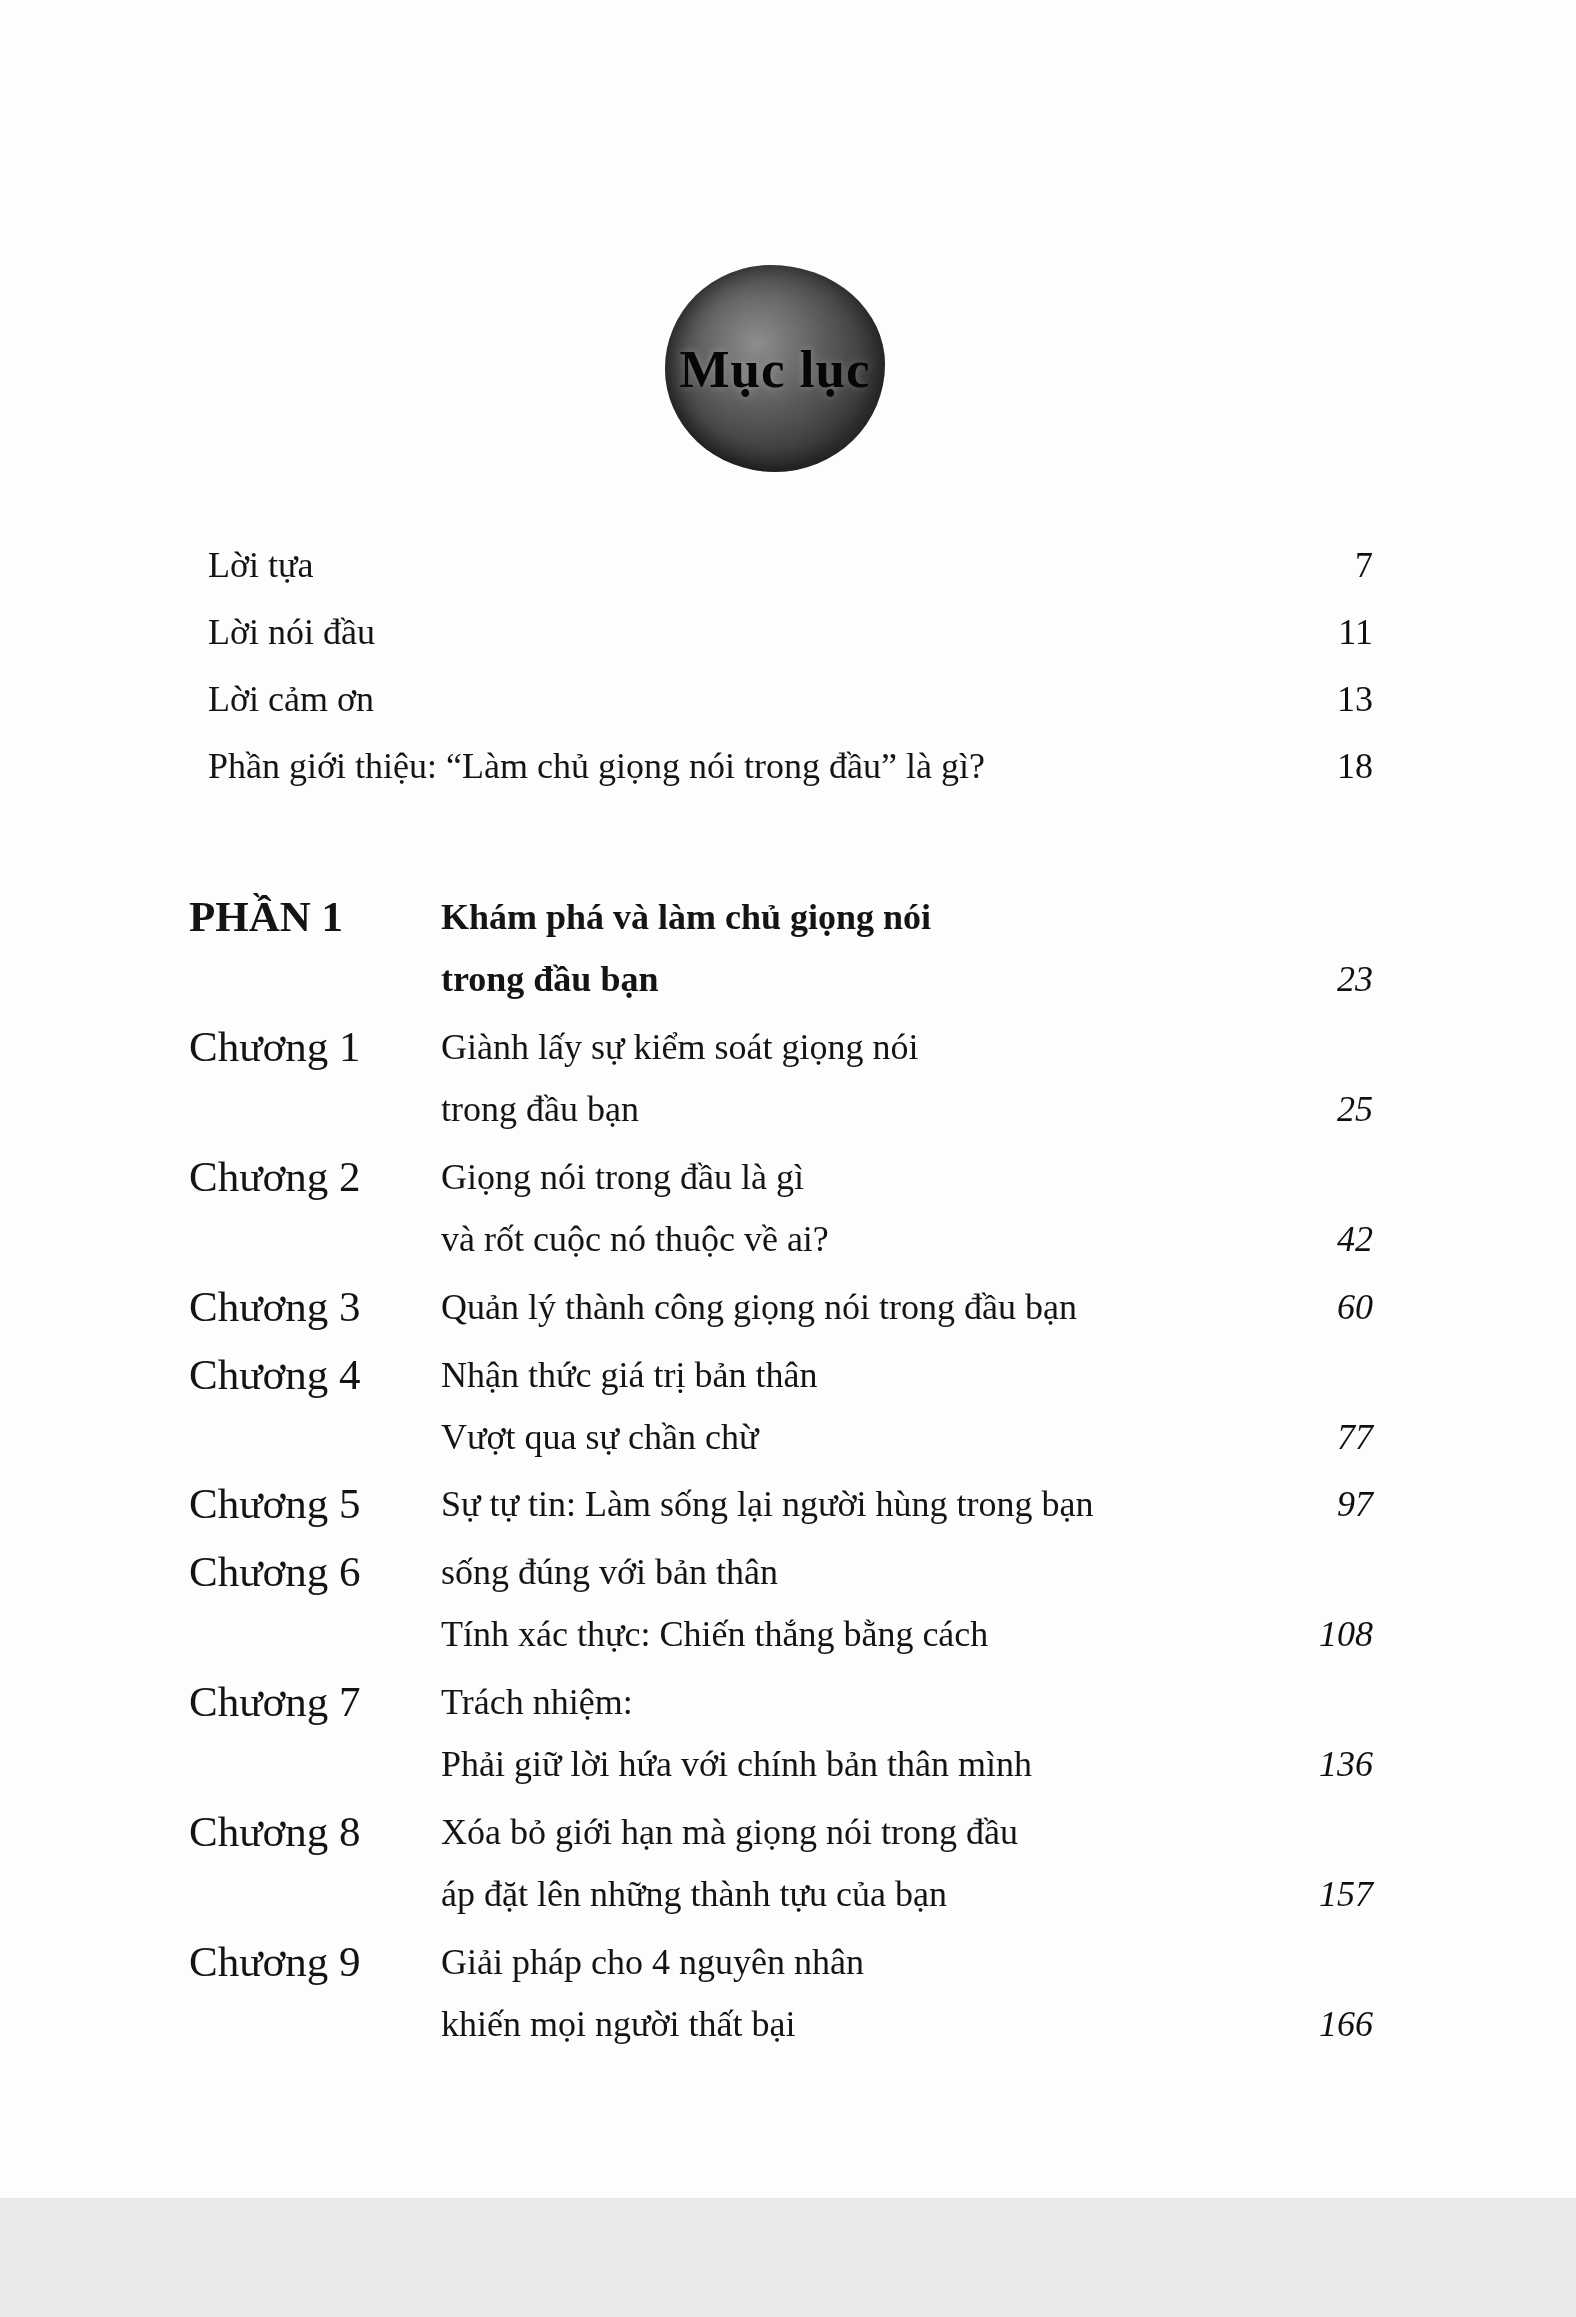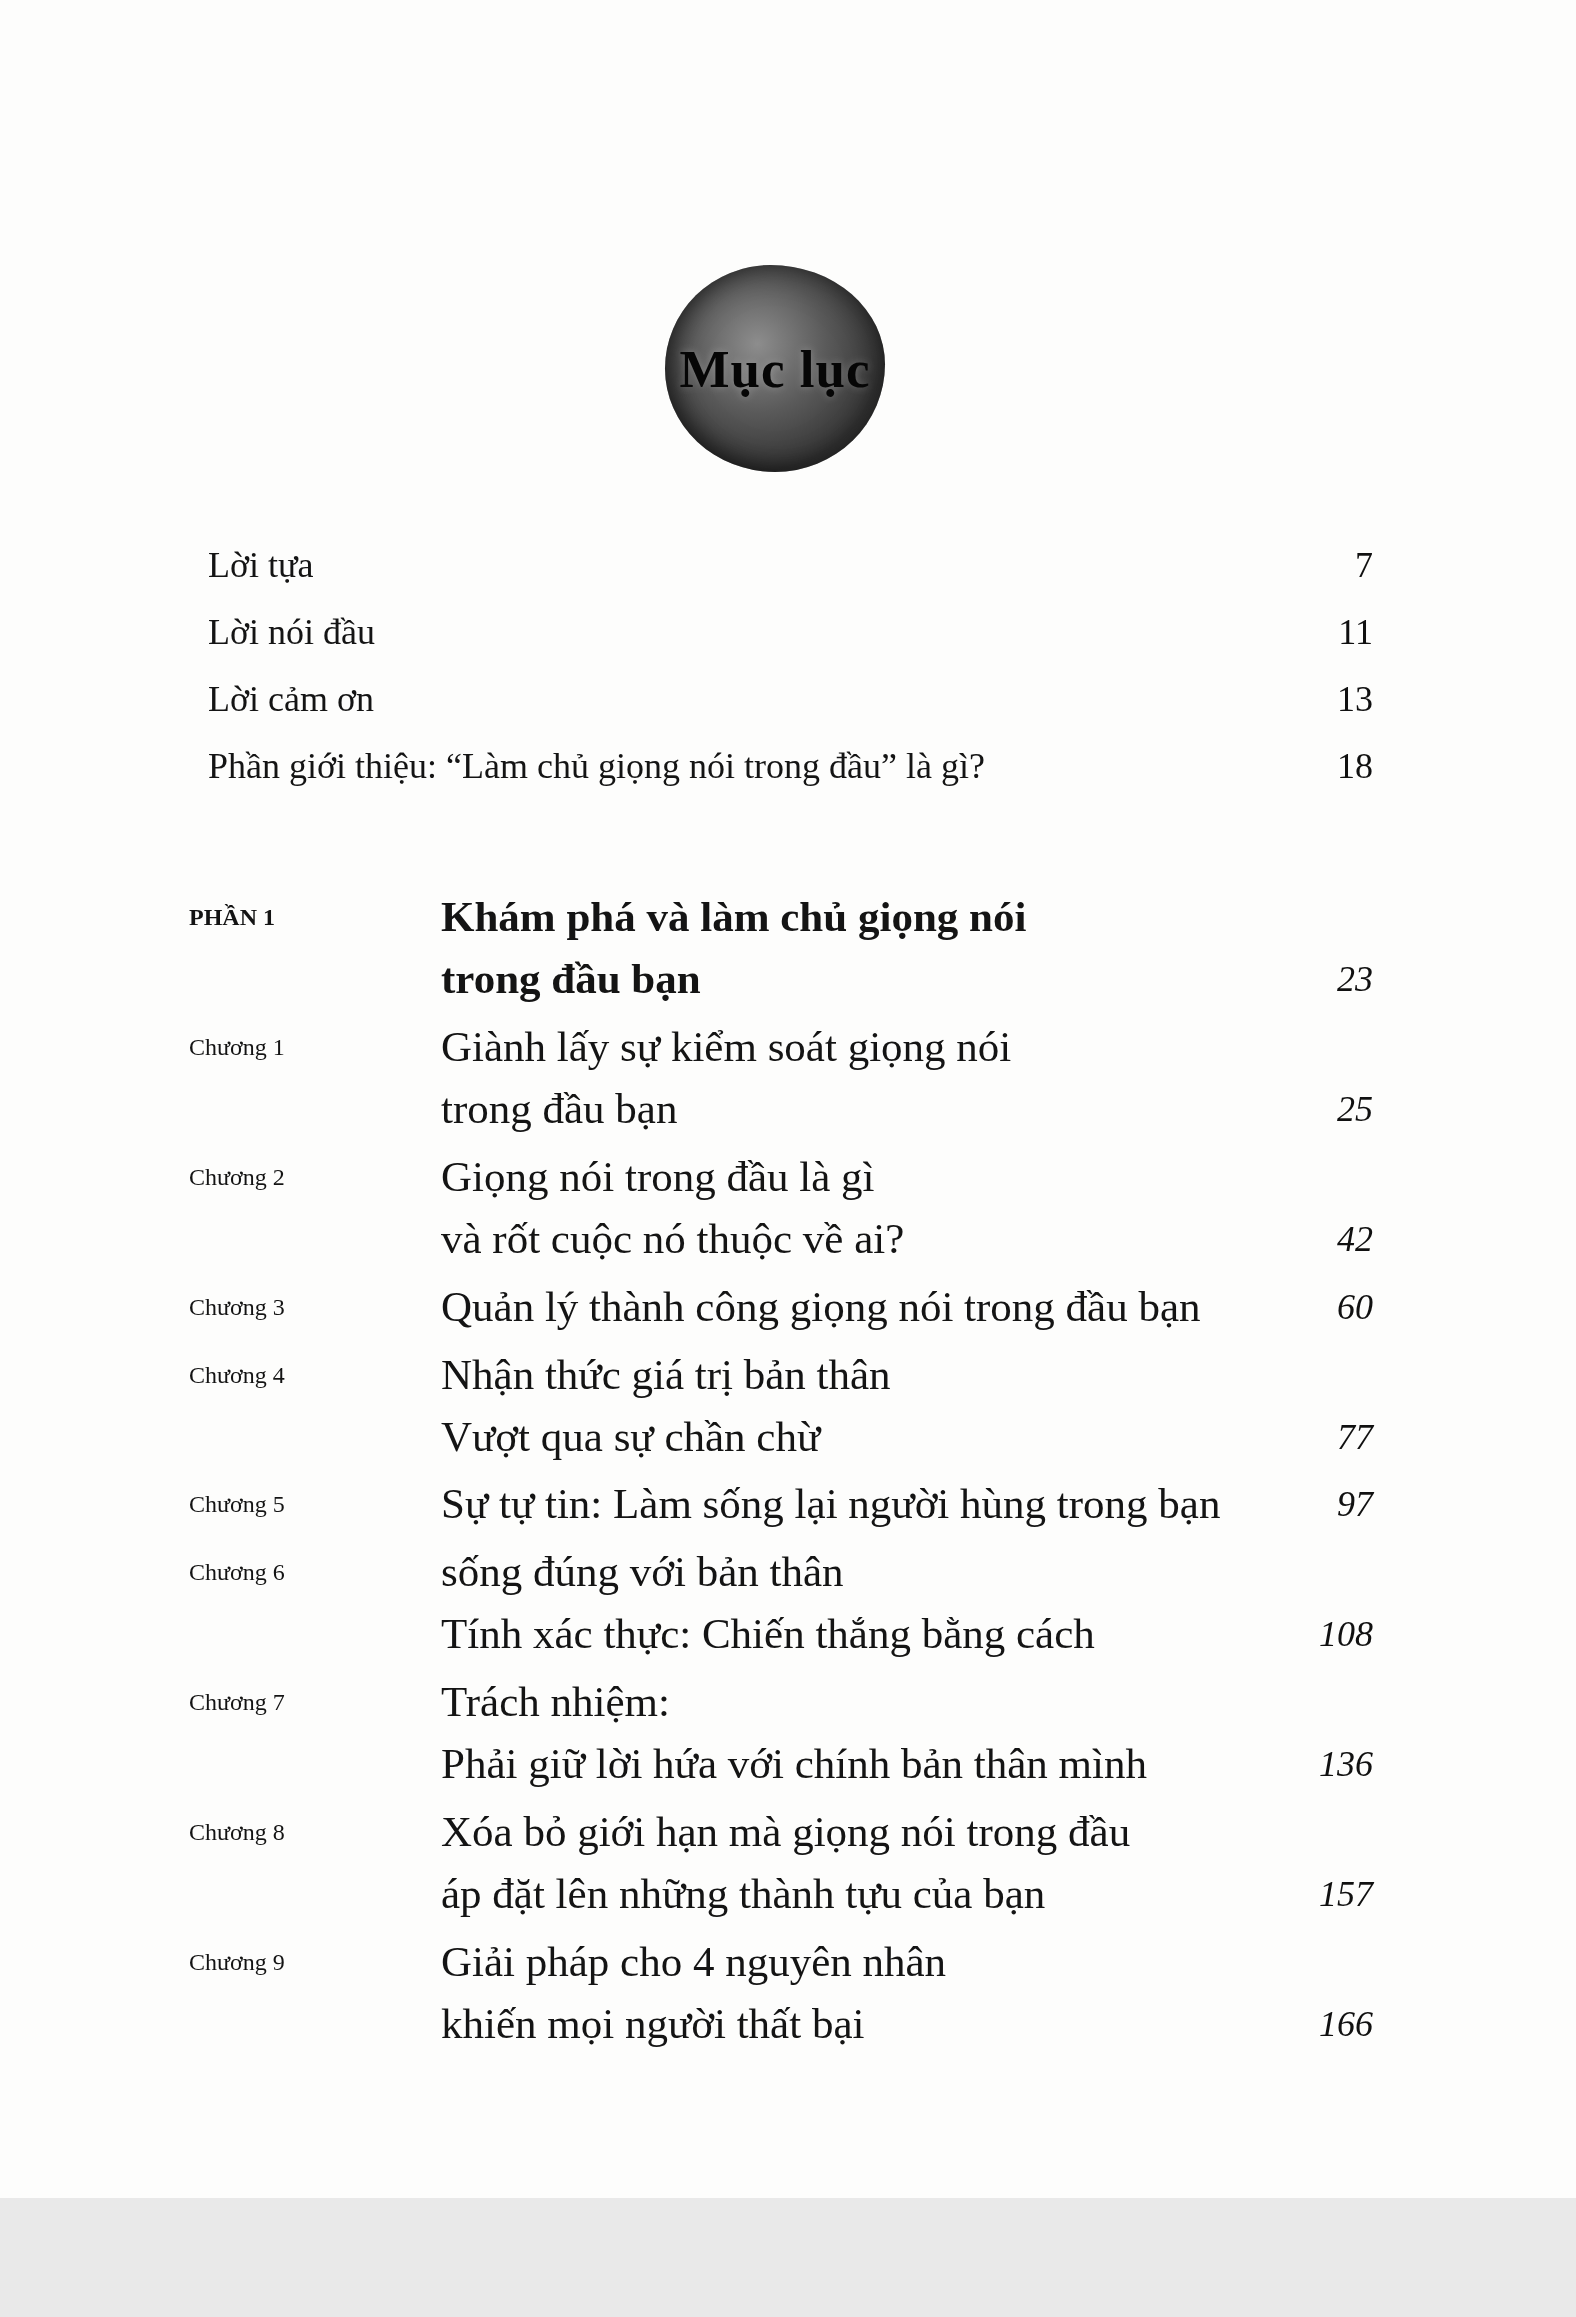--- a/index.html
+++ b/index.html
@@ -51,29 +51,29 @@
     position: absolute;
     left: 189px; top: 886px;
     width: 1184px;
   }
   .sec-row {
     display: grid;
     grid-template-columns: 252px 1fr 94px;
     margin-bottom: 5.9px;
   }
   .sec-label {
-    font-size: 24px;
+    font-size: 43px;
     line-height: 62px;
     align-self: start;
     white-space: nowrap;
     font-family: Liberation Serif, serif;
   }
   .sec-lines { min-width: 0; }
   .sec-line {
-    font-size: 43px;
+    font-size: 36px;
     line-height: 62px;
     white-space: nowrap;
   }
   .sec-page {
     align-self: end;
     text-align: right;
     line-height: 62px;
     font-style: italic;
   }
   .sec-row.bold .sec-label,

